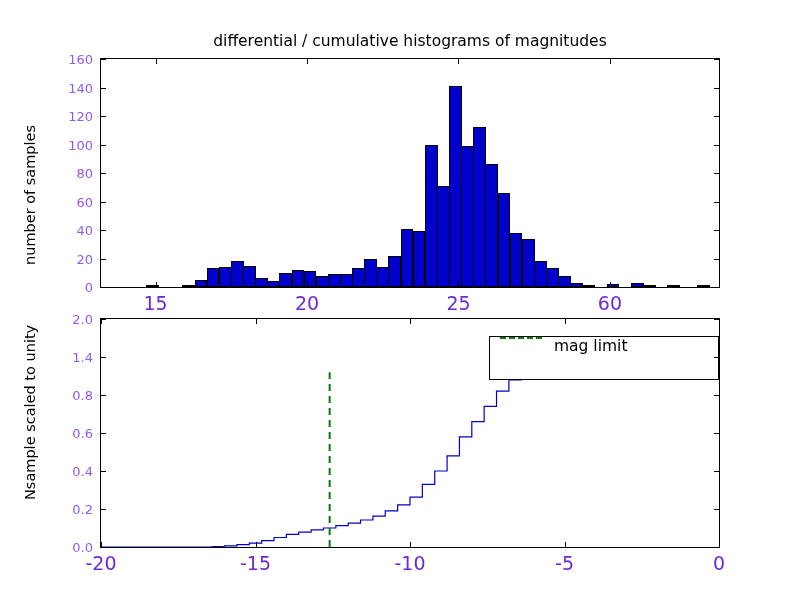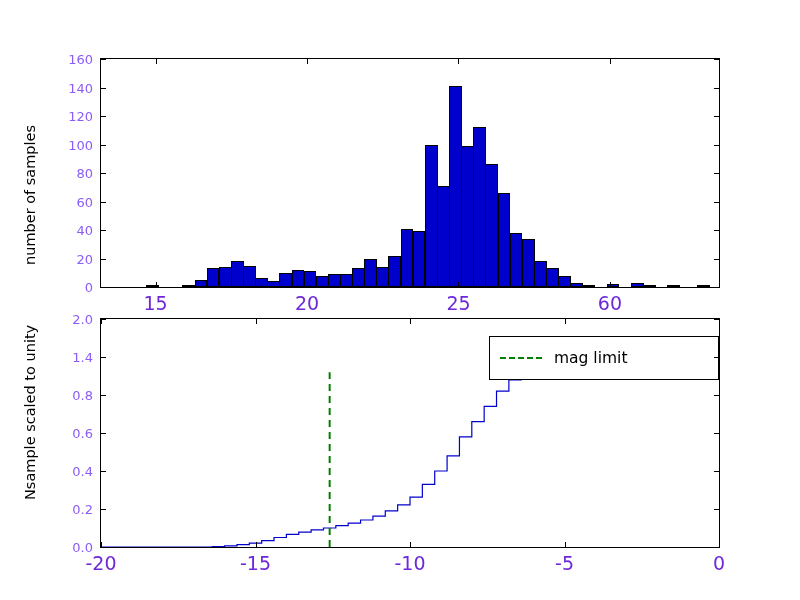--- a/index.html
+++ b/index.html
@@ -94,40 +94,41 @@
     bottom: 0;
   }
 
   
   .legend {
     position: absolute;
     box-sizing: border-box;
     border: 1px solid #000000;
     background: #ffffff;
     display: flex;
-    align-items: center;
+    align-items: flex-start;
     padding: 0 10px;
   }
   .legend-sample {
     width: 42px;
     height: 0;
     border-top: 2px dashed #008000;
     margin-right: 12px;
   }
   .legend-label {
     font-size: 15.5px;
     color: #000000;
     white-space: nowrap;
   }
 </style>
 </head>
 <body>
 
 <div id="figure">
 
+  <div class="title" style="left:100px; top:32px; width:620px;">differential / cumulative histograms of magnitudes</div>
 
   <div class="ylabel" style="left:22px; top:265px;">number of samples</div>
 
   <div class="axes" id="ax-top" style="left:100px; top:58px; width:620px; height:230px;">
     <div class="plotarea" id="plot-top">
         <div class="bar" style="left: 45.1382px; width: 12.7235px; height: 1.425px; background-color: rgb(0, 0, 204);"></div>
         <div class="bar" style="left: 81.4912px; width: 12.7235px; height: 1.425px; background-color: rgb(0, 0, 204);"></div>
         <div class="bar" style="left: 93.6088px; width: 12.7235px; height: 7.125px; background-color: rgb(0, 0, 204);"></div>
         <div class="bar" style="left: 105.726px; width: 12.7235px; height: 18.525px; background-color: rgb(0, 0, 204);"></div>
         <div class="bar" style="left: 117.844px; width: 12.7235px; height: 19.95px; background-color: rgb(0, 0, 204);"></div>

